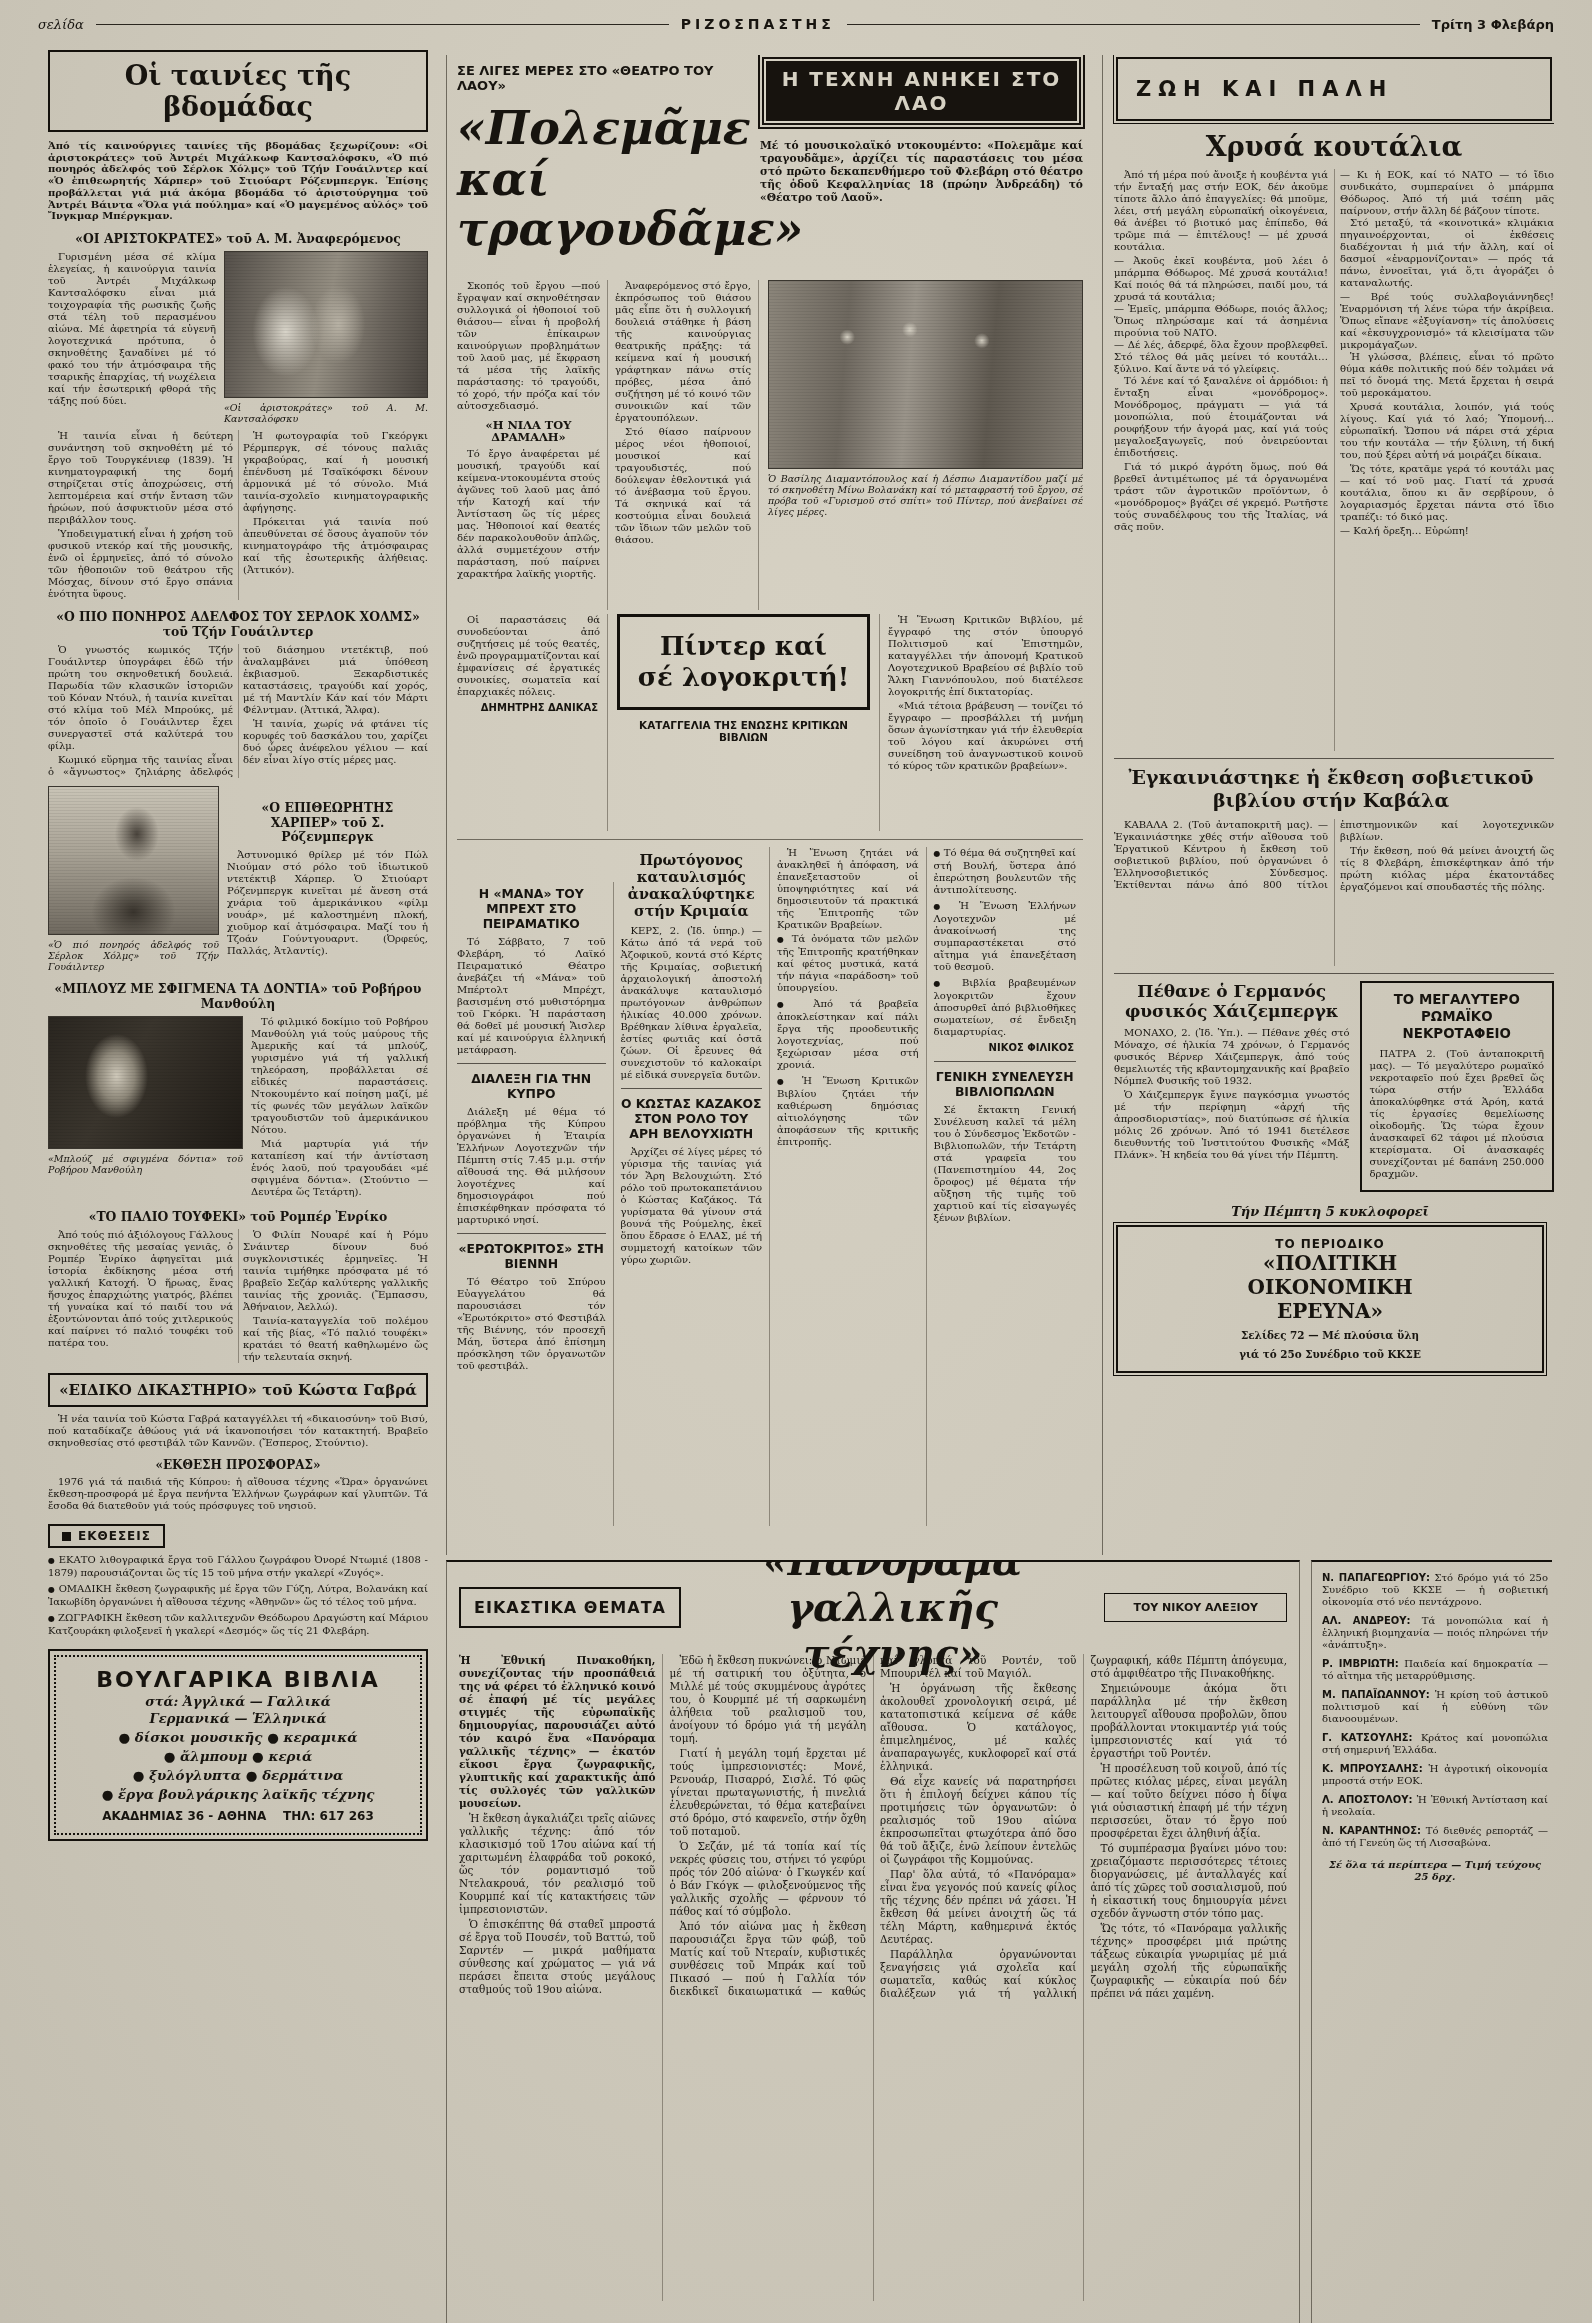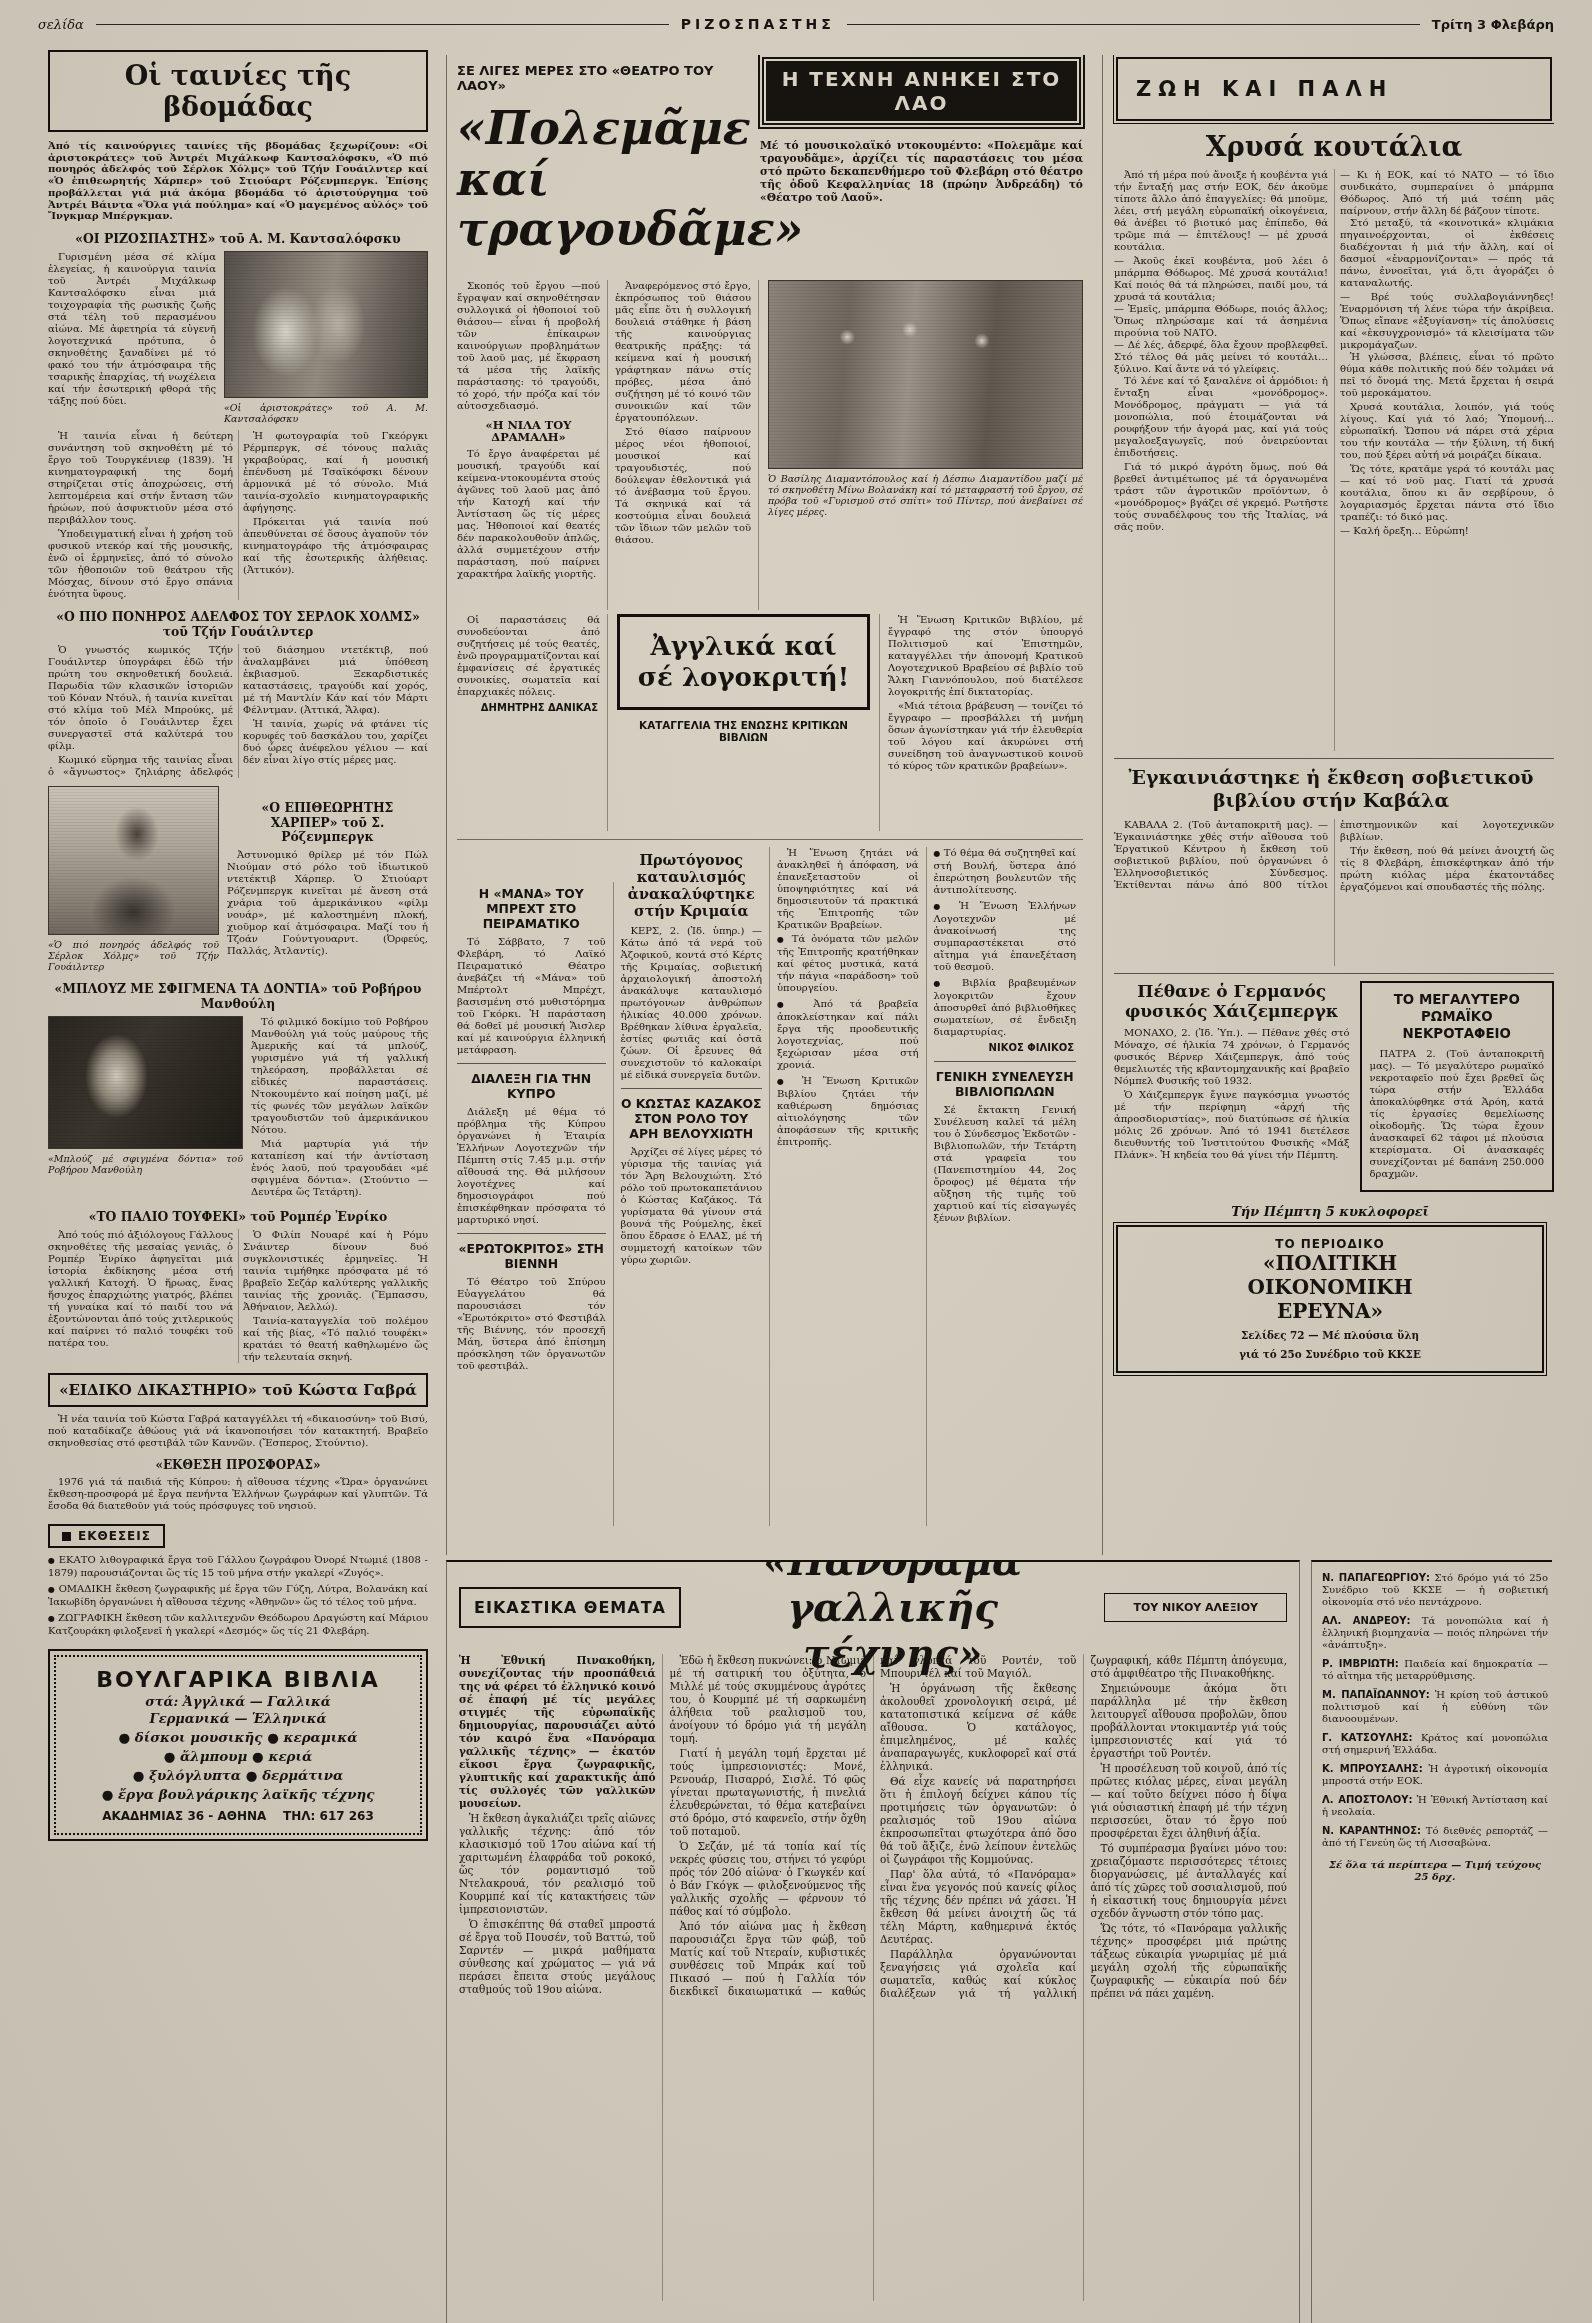--- a/index.html
+++ b/index.html
@@ -153,21 +153,21 @@
     <span class="hdr-line"></span>
     <span class="hdr-mast">ΡΙΖΟΣΠΑΣΤΗΣ</span>
     <span class="hdr-line"></span>
     <span class="hdr-date">Τρίτη 3 Φλεβάρη</span>
   </div>
 
   <div class="left">
     <div class="films-title-box">Οἱ ταινίες τῆς βδομάδας</div>
     <div class="films-intro">Ἀπό τίς καινούργιες ταινίες τῆς βδομάδας ξεχωρίζουν: «Οἱ ἀριστοκράτες» τοῦ Ἀντρέι Μιχάλκωφ Καντσαλόφσκυ, «Ὁ πιό πονηρός ἀδελφός τοῦ Σέρλοκ Χόλμς» τοῦ Τζήν Γουάιλντερ καί «Ὁ ἐπιθεωρητής Χάρπερ» τοῦ Στιούαρτ Ρόζενμπεργκ. Ἐπίσης προβάλλεται γιά μιά ἀκόμα βδομάδα τό ἀριστούργημα τοῦ Ἀντρέι Βάιντα «Ὅλα γιά πούλημα» καί «Ὁ μαγεμένος αὐλός» τοῦ Ἴνγκμαρ Μπέργκμαν.</div>
 
-    <div class="fsec-head">«ΟΙ ΡΙΖΟΣΠΑΣΤΗΣ» τοῦ Α. Μ. Καντσαλόφσκυ</div>
+    <div class="fsec-head">«ΟΙ ΑΡΙΣΤΟΚΡΑΤΕΣ» τοῦ Α. Μ. Ἀναφερόμενος</div>
     <div class="row">
       <div class="bt" style="flex:1">
         <p class="p">Γυρισμένη μέσα σέ κλίμα ἐλεγείας, ἡ καινούργια ταινία τοῦ Ἀντρέι Μιχάλκωφ Καντσαλόφσκυ εἶναι μιά τοιχογραφία τῆς ρωσικῆς ζωῆς στά τέλη τοῦ περασμένου αἰώνα. Μέ ἀφετηρία τά εὐγενῆ λογοτεχνικά πρότυπα, ὁ σκηνοθέτης ξαναδίνει μέ τό φακό του τήν ἀτμόσφαιρα τῆς τσαρικῆς ἐπαρχίας, τή νωχέλεια καί τήν ἐσωτερική φθορά τῆς τάξης πού δύει.</p>
       </div>
       <div style="width:204px">
         <div class="photo ph-aristo"></div>
         <div class="caption">«Οἱ ἀριστοκράτες» τοῦ Α. Μ. Καντσαλόφσκυ</div>
       </div>
     </div>
     <div class="bt cols2" style="margin-top:6px">
@@ -283,21 +283,21 @@
       </div>
     </div>
 
     <div class="mid-row-c">
       <div class="tcol bt">
         <p class="p">Οἱ παραστάσεις θά συνοδεύονται ἀπό συζητήσεις μέ τούς θεατές, ἐνῶ προγραμματίζονται καί ἐμφανίσεις σέ ἐργατικές συνοικίες, σωματεῖα καί ἐπαρχιακές πόλεις.</p>
         <div class="sig">ΔΗΜΗΤΡΗΣ ΔΑΝΙΚΑΣ</div>
       </div>
       <div class="censor-wrap">
         <div class="censor-box">
-          <div>Ἀγγλικά καί</div>
+          <div>Πίντερ καί</div>
           <div>σέ λογοκριτή!</div>
         </div>
         <div class="censor-kicker">ΚΑΤΑΓΓΕΛΙΑ ΤΗΣ ΕΝΩΣΗΣ ΚΡΙΤΙΚΩΝ ΒΙΒΛΙΩΝ</div>
       </div>
       <div class="rc-col bt">
         <p class="p">Ἡ Ἕνωση Κριτικῶν Βιβλίου, μέ ἔγγραφό της στόν ὑπουργό Πολιτισμοῦ καί Ἐπιστημῶν, καταγγέλλει τήν ἀπονομή Κρατικοῦ Λογοτεχνικοῦ Βραβείου σέ βιβλίο τοῦ Ἄλκη Γιαννόπουλου, πού διατέλεσε λογοκριτής ἐπί δικτατορίας.</p>
         <p class="p">«Μιά τέτοια βράβευση — τονίζει τό ἔγγραφο — προσβάλλει τή μνήμη ὅσων ἀγωνίστηκαν γιά τήν ἐλευθερία τοῦ λόγου καί ἀκυρώνει στή συνείδηση τοῦ ἀναγνωστικοῦ κοινοῦ τό κύρος τῶν κρατικῶν βραβείων».</p>
       </div>
     </div>
 

